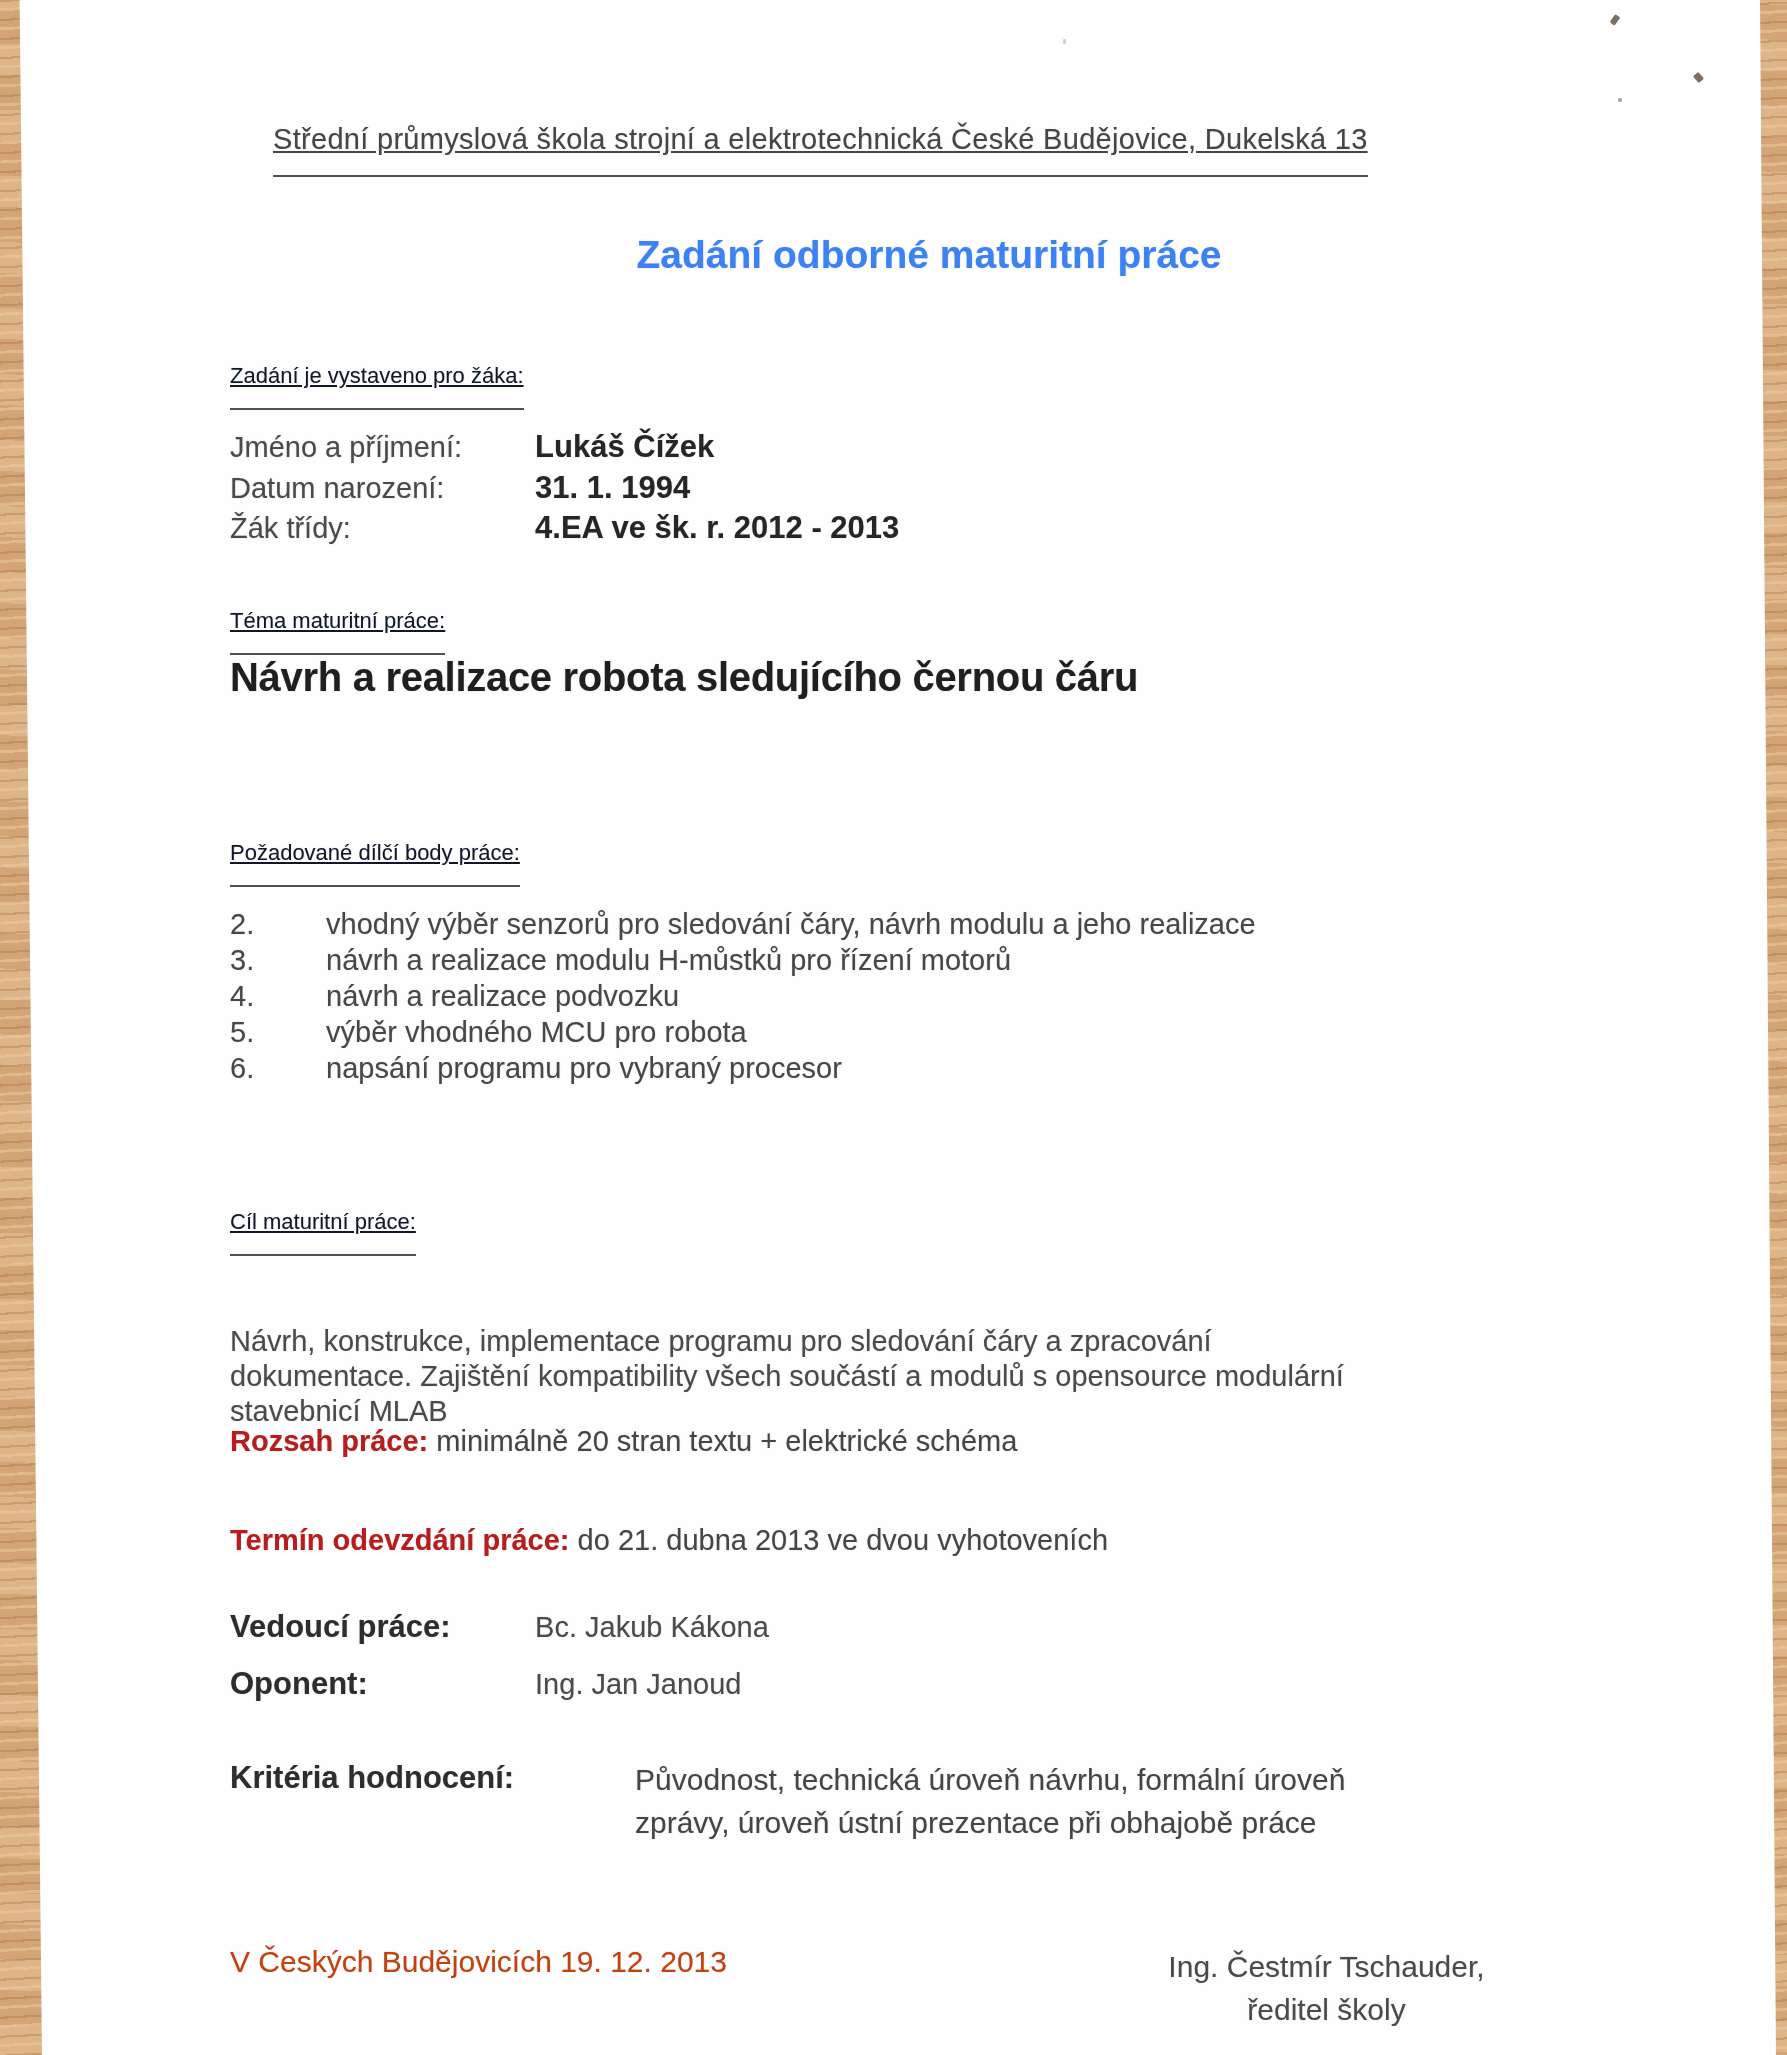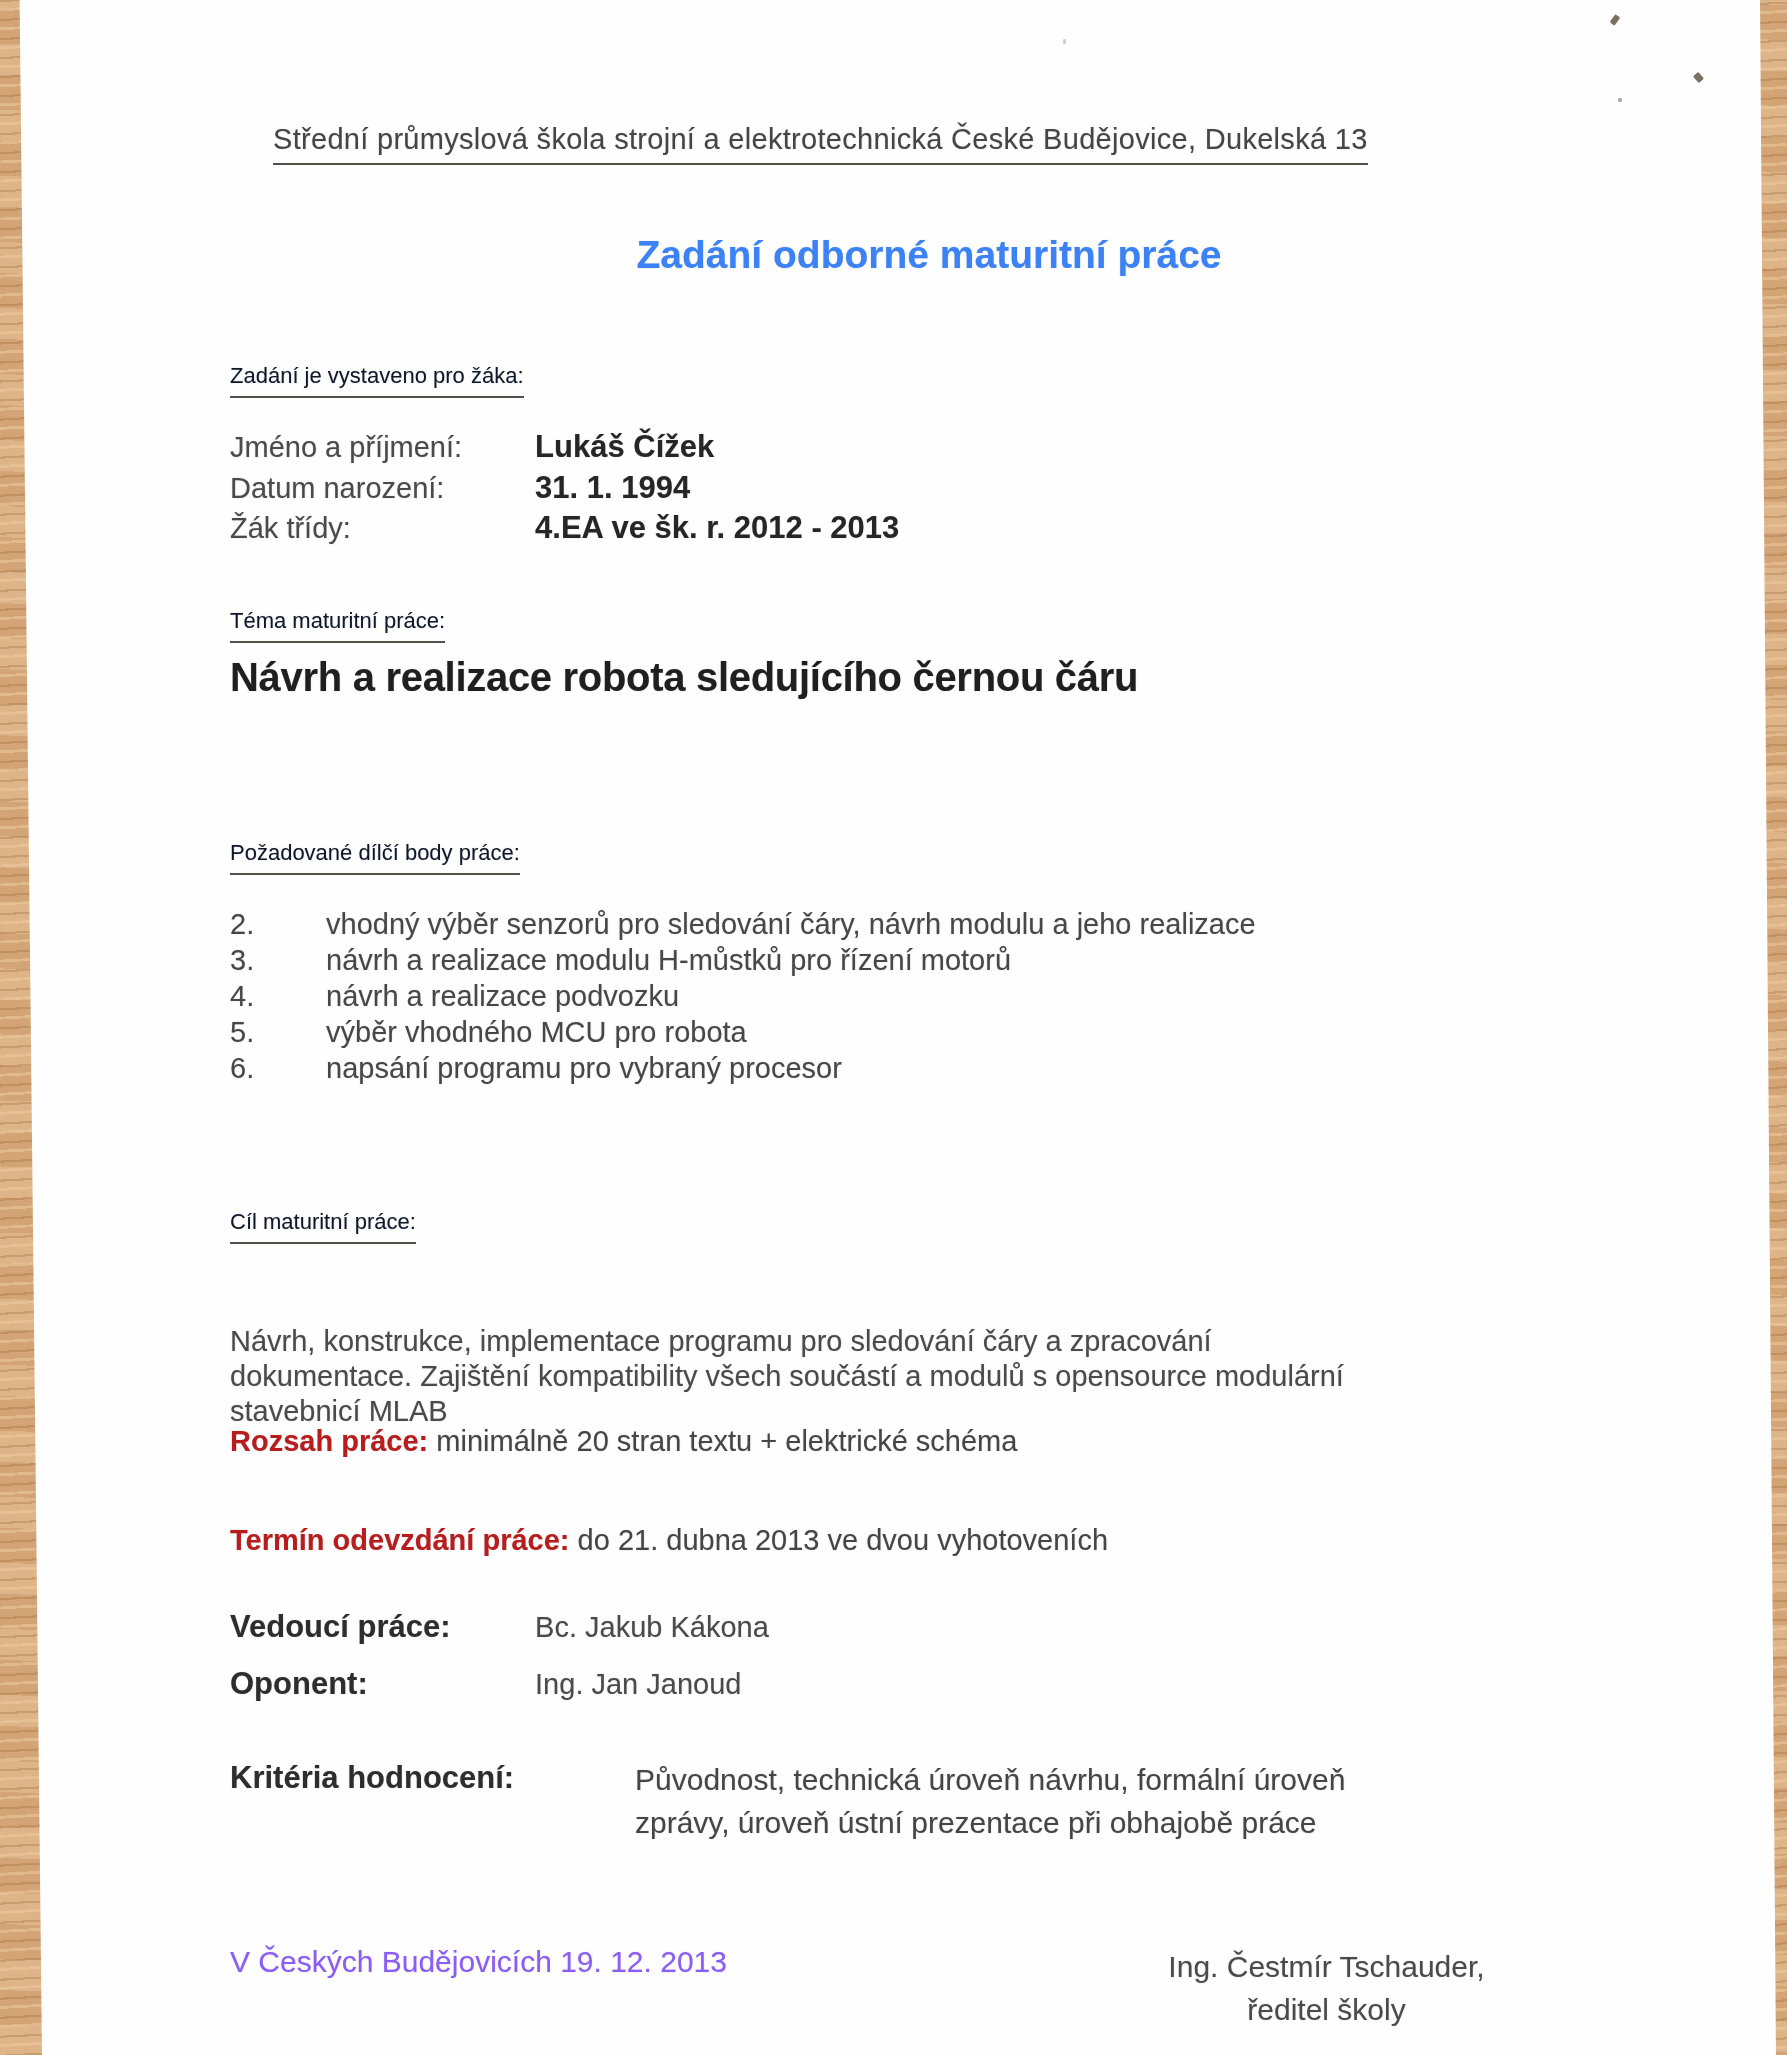--- a/index.html
+++ b/index.html
@@ -28,22 +28,23 @@
     position:absolute; inset:0;
     background:#fefefe;
     clip-path:polygon(19.6px 0px, 1760px 0px, 1776px 2056px, 42px 2056px);
   }
   .content{ position:absolute; inset:0; color:#3d3d3d; }
   .content .abs{ position:absolute; }
 
   .scan-text{ text-shadow:0 0 1.4px rgba(90,90,90,0.30); }
   .underlined{
     border-bottom:2.8px solid #55504a;
-    padding-bottom:7px;
+    padding-bottom:19px;
     display:inline-block;
+    text-decoration:underline;
   }
   .school-header{
     left:273px; top:123px;
     font-size:29px; letter-spacing:0.3px; color:#454545;
   }
   .doc-title{
     left:929px; top:233px; transform:translateX(-50%);
     font-size:39px; font-weight:bold; color:#3b82f6; white-space:nowrap;
   }
   .section-heading{ font-size:22px; color:#0f172a; }
@@ -74,21 +75,21 @@
   .deadline-row{ top:1524px; }
 
   .person-row{ left:230px; font-size:29px; white-space:nowrap; }
   .person-row .blabel{ display:inline-block; width:297px; font-weight:bold; font-size:31px; color:#2d2d2d; }
   .person-row .pvalue{ color:#4a4a4a; }
   .sup-row{ top:1609px; } .opp-row{ top:1666px; }
 
   .criteria-label{ left:230px; top:1760px; font-size:31px; font-weight:bold; color:#2d2d2d; }
   .criteria-value{ left:635px; top:1758px; font-size:30px; line-height:43px; color:#454545; }
 
-  .place-date{ left:230px; top:1945px; font-size:30px; color:#8b5cf6; }
+  .place-date{ left:230px; top:1945px; font-size:30px; color:#c2410c; }
   .signature{ left:1138px; top:1945px; width:377px; text-align:center;
               font-size:30px; line-height:43px; color:#4a4a4a; }
 
   .speck{ position:absolute; background:#7a7064; border-radius:1.4px; }
   .speck.s1{ left:1612px; top:15.4px;  width:6.3px;  height:9.8px; transform:rotate(35deg); }
   .speck.s2{ left:1695px; top:73px; width:7px; height:9px; transform:rotate(-40deg); }
   .speck.s3{ left:1618px; top:98px; width:3.5px;  height:3.5px; opacity:.6; }
   .speck.s4{ left:1063px; top:39px;  width:2.8px;  height:4.9px; opacity:.35; }
 </style>
 </head>

